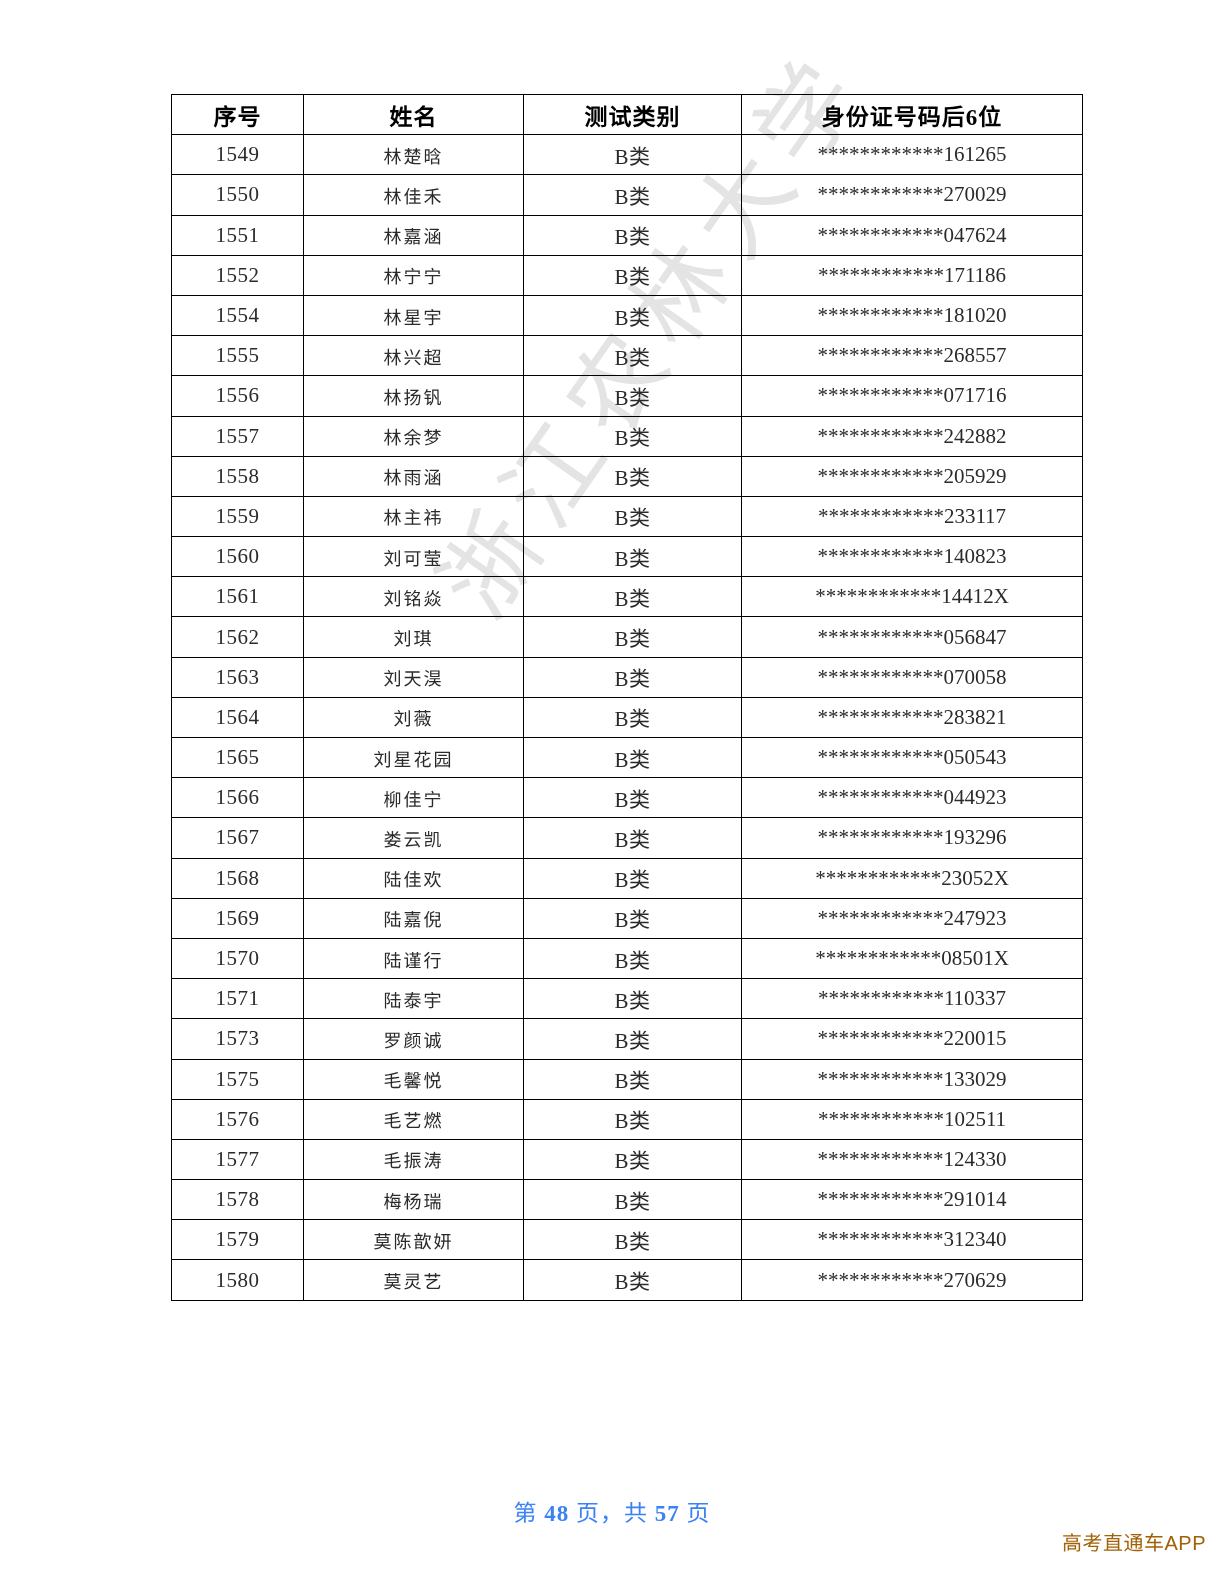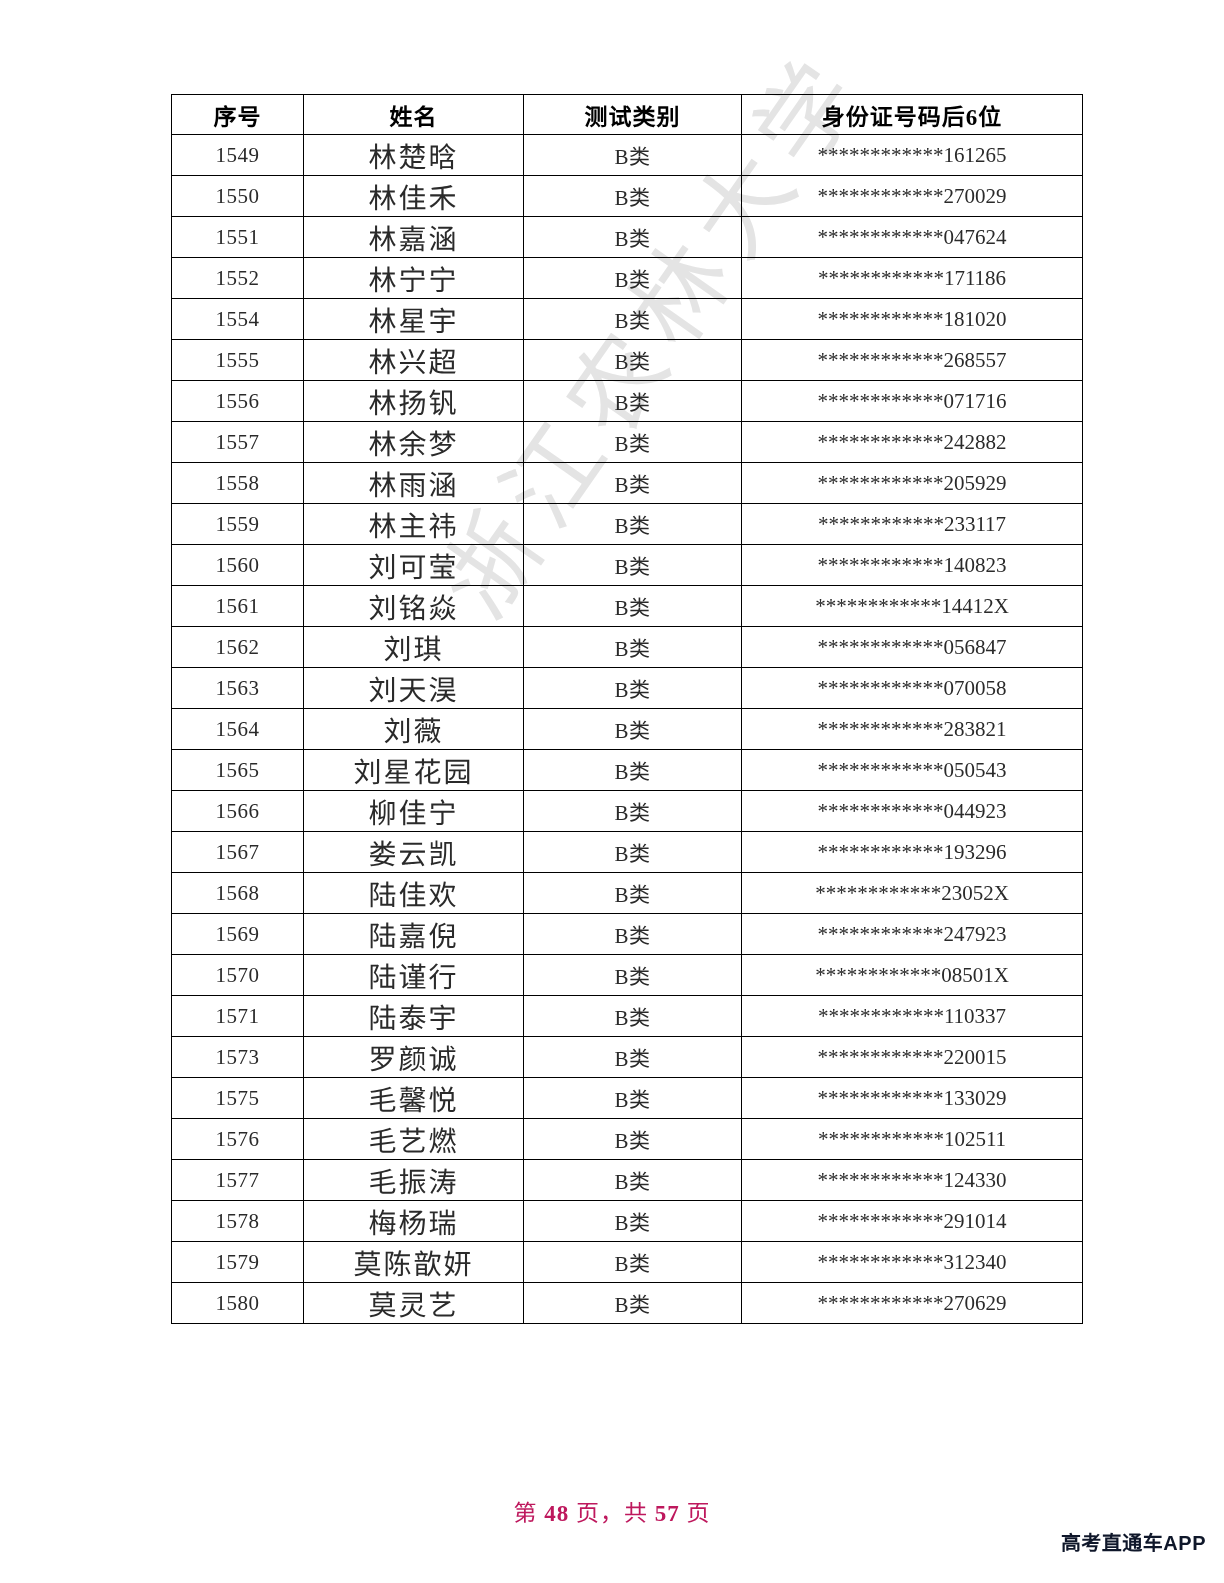--- a/index.html
+++ b/index.html
@@ -89,21 +89,21 @@
   tbody td {
     font-size: 22px;
     color: #2a2a2a;
     font-weight: normal;
   }
   td.seq {
     font-size: 21px;
     letter-spacing: 0.5px;
   }
   td.name {
-    font-size: 28px;
+    font-size: 18px;
     letter-spacing: 2px;
   }
   td.type {
     font-size: 21px;
     letter-spacing: 0.5px;
   }
   td.idnum {
     font-size: 21px;
     letter-spacing: 0px;
     white-space: nowrap;
@@ -113,38 +113,37 @@
   .page-footer {
     position: absolute;
     left: 0;
     top: 1494px;
     width: 1224px;
     text-align: center;
     z-index: 2;
   }
   .page-footer .pg {
     font-size: 23px;
-    color: #be185d;
+    color: #3b82f6;
     letter-spacing: 1px;
   }
   .page-footer .pg .num {
     font-weight: bold;
   }
 
   .app-mark {
     position: absolute;
     right: 18px;
     top: 1527px;
     font-family: "Liberation Sans", "DejaVu Sans", sans-serif;
     font-size: 20px;
-    color: #0f172a;
+    color: #a16207;
     letter-spacing: 0.5px;
     z-index: 2;
     user-select: none;
-    font-weight: bold;
   }
 </style>
 </head>
 <body>
 
 <div class="page">
 
   <div class="watermark-layer">
     <div class="watermark-text">浙江农林大学</div>
   </div>

